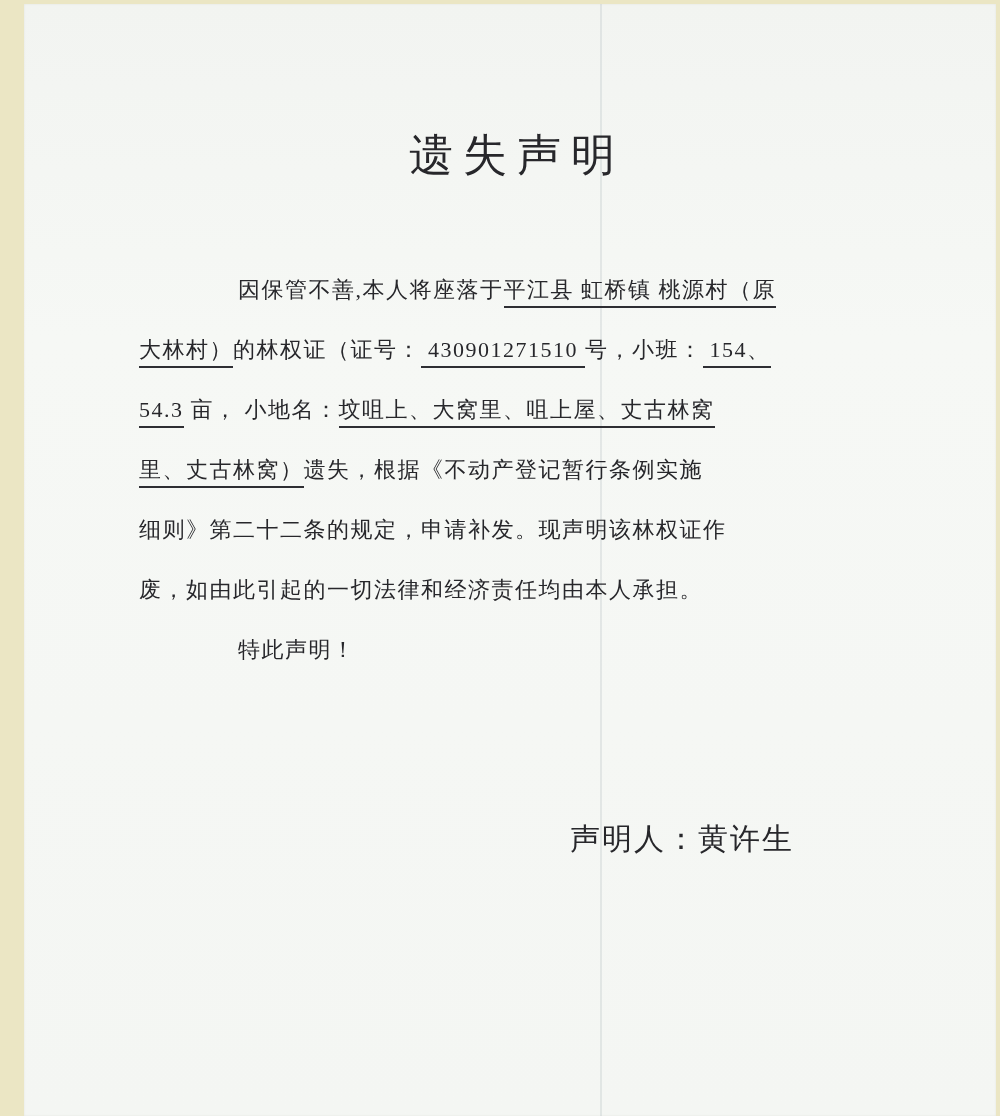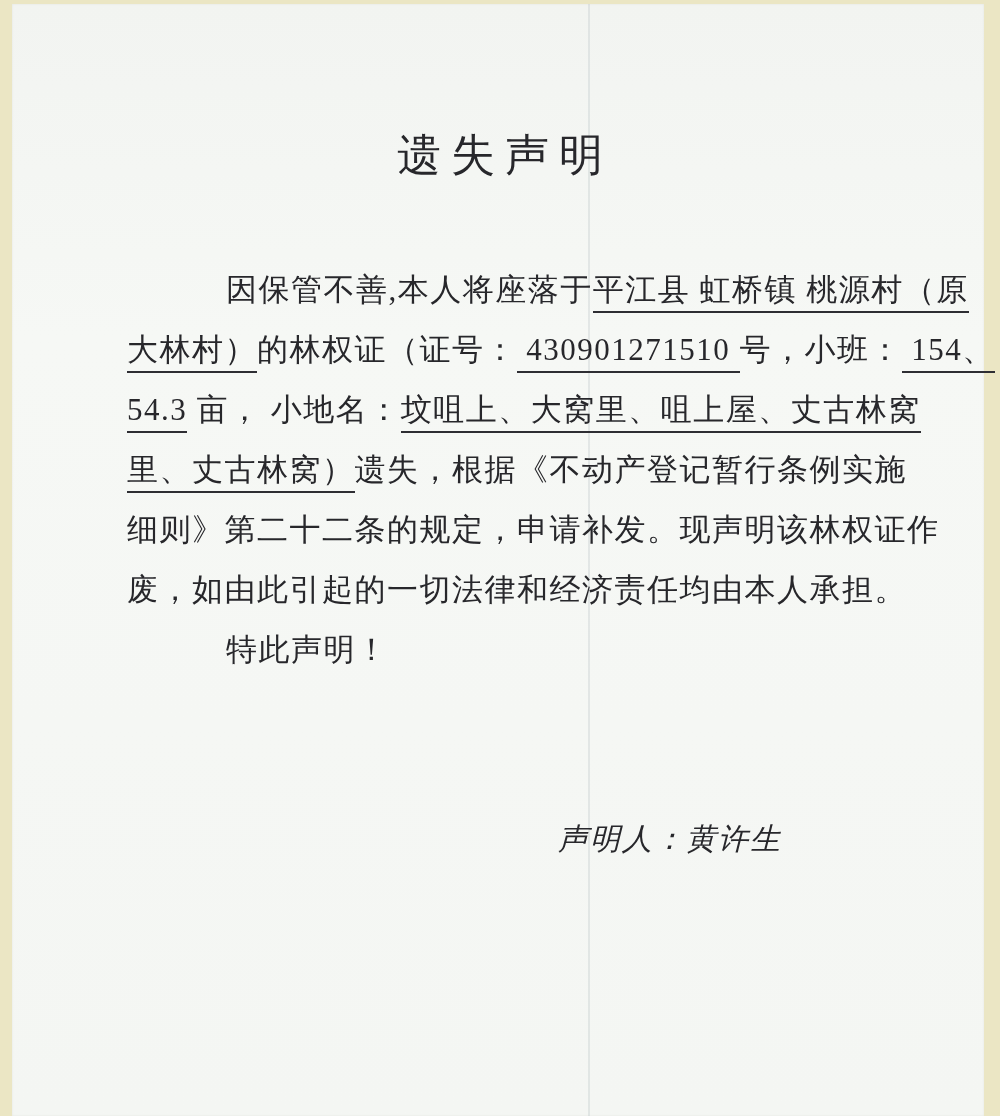--- a/index.html
+++ b/index.html
@@ -6,21 +6,21 @@
   body {
     width: 1000px;
     height: 1116px;
     background: #ebe6c4;
     position: relative;
     overflow: hidden;
     font-family: "Liberation Serif", "DejaVu Serif", serif;
   }
   .paper {
     position: absolute;
-    left: 12px;
+    left: 24px;
     top: 4px;
     width: 972px;
     height: 1112px;
     background: linear-gradient(180deg, #f2f4f1 0%, #f6f8f5 30%, #f4f6f3 100%);
     box-shadow: inset 0 0 2px rgba(200,200,190,0.4);
   }
   .fold-line {
     position: absolute;
     left: 576px;
     top: 0;
@@ -38,21 +38,21 @@
     width: 756px;
     text-align: center;
     font-size: 44px;
     line-height: 60px;
     letter-spacing: 10px;
     font-weight: 500;
     white-space: pre;
   }
   .body-lines {
     margin-top: 74px;
-    font-size: 31px;
+    font-size: 22px;
   }
   .line {
     height: 60px;
     line-height: 60px;
     white-space: pre;
     letter-spacing: 1.5px;
   }
   .line.indent { padding-left: 99px; }
   .seg { white-space: pre; }
   .seg.u {
@@ -65,21 +65,20 @@
     text-align: right;
     padding-right: 202px;
     box-sizing: border-box;
     font-size: 30px;
   }
   .sig-line, .date-line {
     height: 52px;
     line-height: 52px;
     white-space: pre;
     letter-spacing: 2px;
-    font-style: italic;
   }
 </style>
 </head>
 <body>
 
 <div class="paper">
   <div class="fold-line"></div>
   <div class="content">
     <div class="title">遗失声明</div>
     <div class="body-lines">

